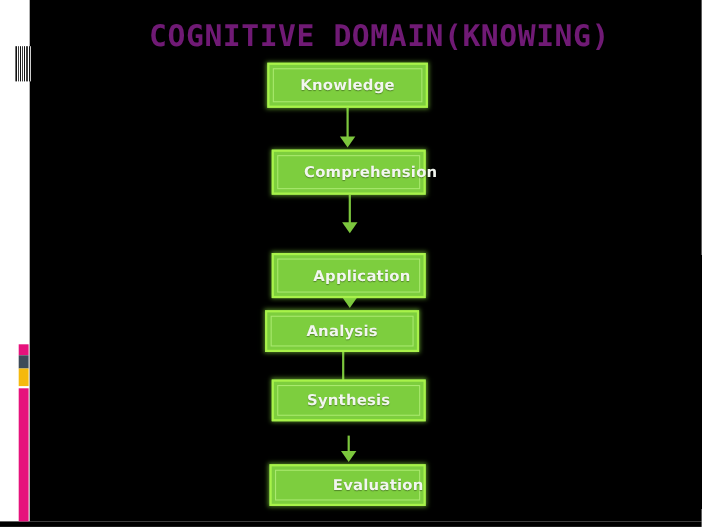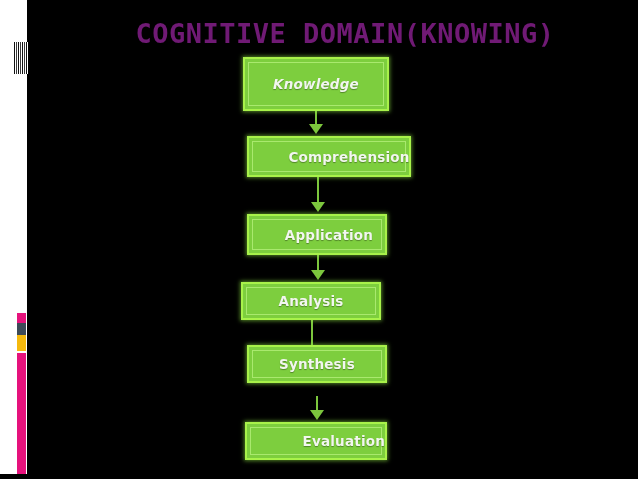--- a/index.html
+++ b/index.html
@@ -172,29 +172,29 @@
         <div class="head" style="top: 15px;"></div>
       </div>
       <div class="arrow" style="left: 301px; top: 320px;">
         <div class="shaft" style="height: 28px;"></div>
         <div class="head" style="top: 26px;"></div>
       </div>
       <div class="arrow" style="left: 306px; top: 396px;">
         <div class="shaft" style="height: 16px;"></div>
         <div class="head" style="top: 14px;"></div>
       </div>
-      <div class="node" style="left: 243px; top: 57px; width: 146px; height: 54px; font-style: italic;">
+      <div class="node" style="left: 243px; top: 57px; width: 146px; height: 41px;">
         <div class="inner"></div>
         <span class="label">Knowledge</span>
       </div>
-      <div class="node" style="left: 247px; top: 136px; width: 164px; height: 41px; padding-left: 40px;">
+      <div class="node" style="left: 247px; top: 136px; width: 140px; height: 41px; padding-left: 40px;">
         <div class="inner"></div>
         <span class="label">Comprehension</span>
       </div>
-      <div class="node" style="left: 247px; top: 214px; width: 140px; height: 41px; padding-left: 24px;">
+      <div class="node" style="left: 247px; top: 230px; width: 140px; height: 41px; padding-left: 24px;">
         <div class="inner"></div>
         <span class="label">Application</span>
       </div>
       <div class="node" style="left: 241px; top: 282px; width: 140px; height: 38px;">
         <div class="inner"></div>
         <span class="label">Analysis</span>
       </div>
       <div class="node" style="left: 247px; top: 345px; width: 140px; height: 38px;">
         <div class="inner"></div>
         <span class="label">Synthesis</span>

